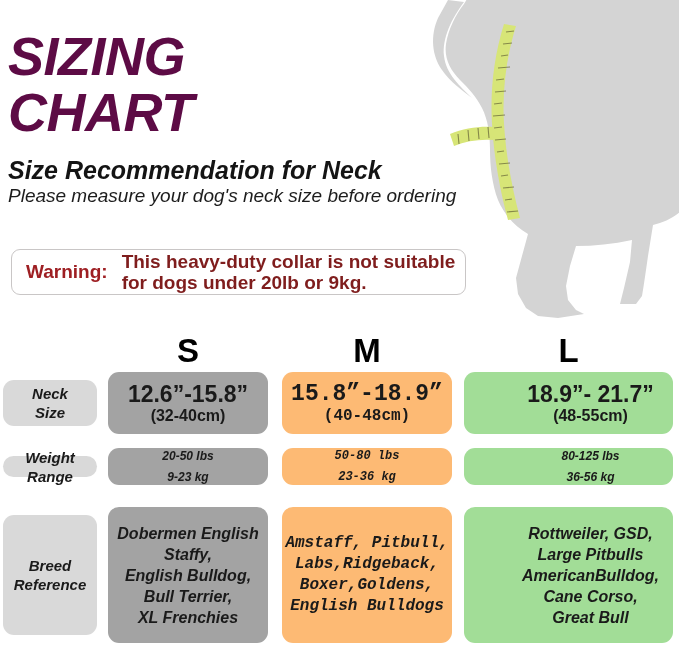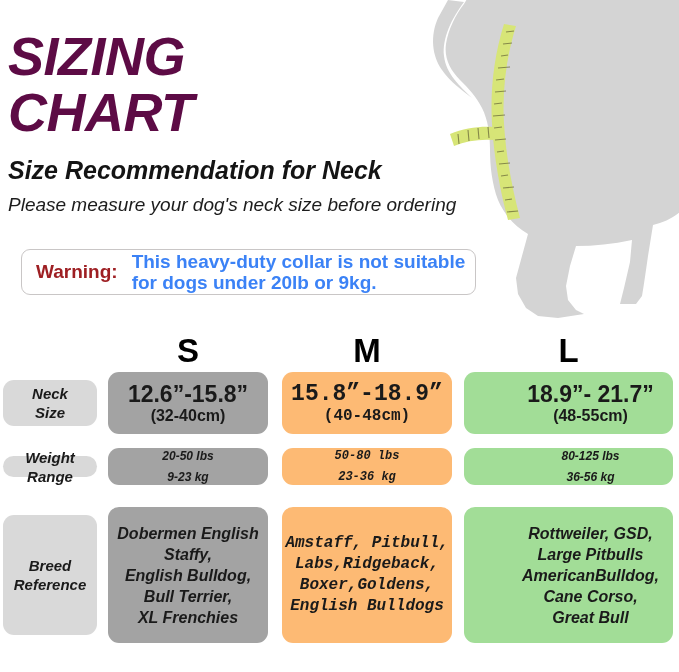--- a/index.html
+++ b/index.html
@@ -44,31 +44,30 @@
   }
   #subtitle {
     margin-top: 16px;
     font-size: 25px;
     font-weight: bold;
     font-style: italic;
     color: #141414;
     white-space: nowrap;
   }
   #instruction {
-    margin-top: 9px;
     font-size: 19px;
     font-style: italic;
     color: #1c1c1c;
     white-space: nowrap;
   }
 
   
   #warning-box {
     position: absolute;
-    left: 21px;
+    left: 11px;
     top: 249px;
     width: 455px;
     height: 46px;
     box-sizing: border-box;
     border: 1px solid #c9c6c6;
     border-radius: 9px;
     background: #ffffff;
     display: flex;
     align-items: center;
     z-index: 2;
@@ -76,21 +75,21 @@
   #warning-label {
     font-size: 19px;
     font-weight: bold;
     color: #9e1f23;
     padding-left: 14px;
     white-space: nowrap;
   }
   #warning-text {
     font-size: 19px;
     font-weight: bold;
-    color: #3b82f6;
+    color: #7f1d1d;
     line-height: 21px;
     padding-left: 14px;
   }
 
   
   #size-table {
     position: absolute;
     left: 0;
     top: 330px;
     width: 679px;

